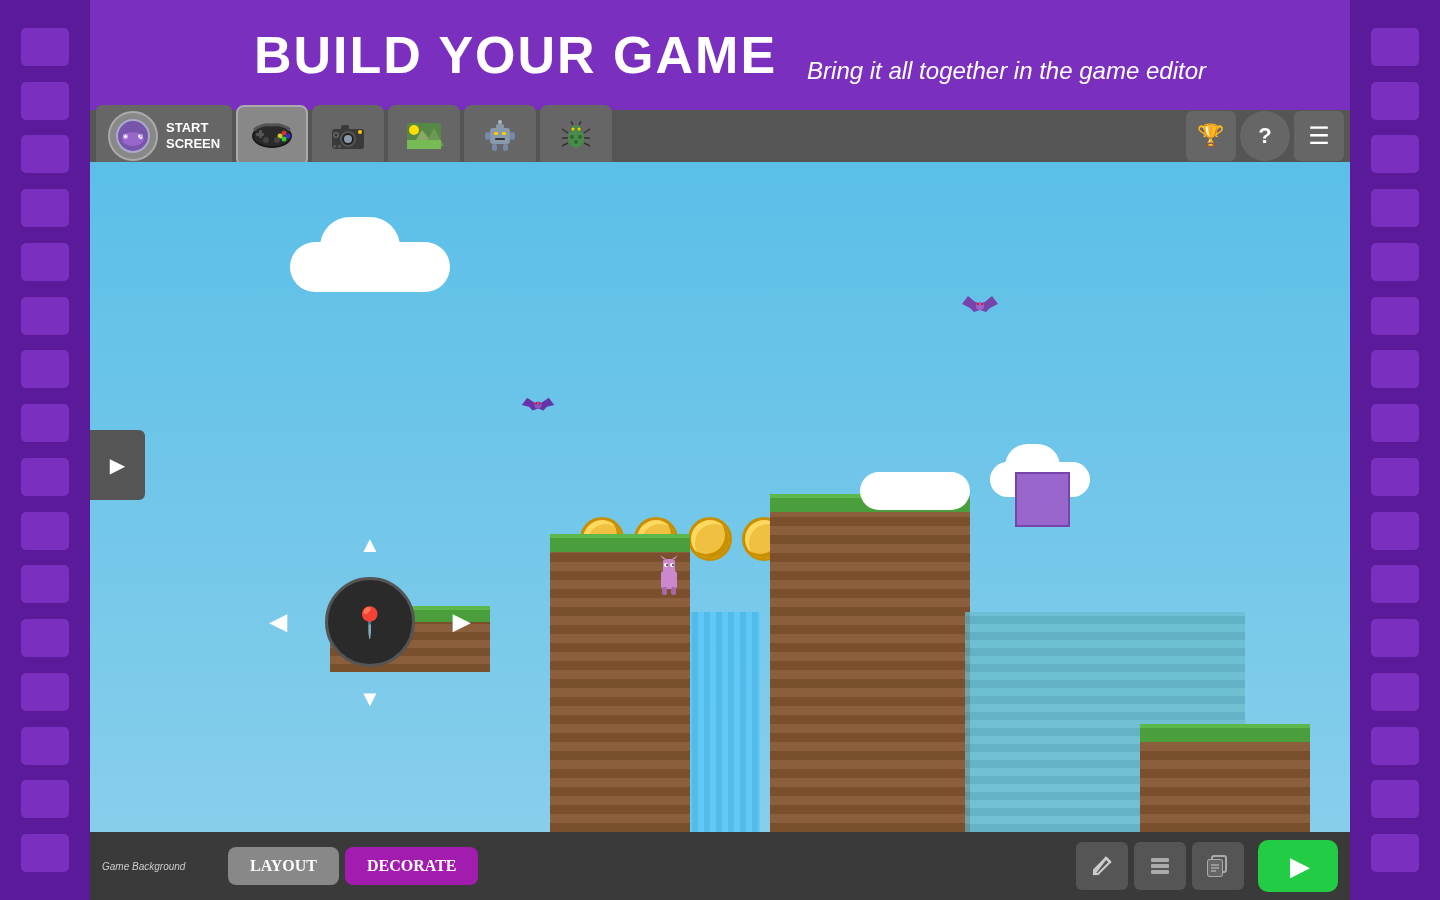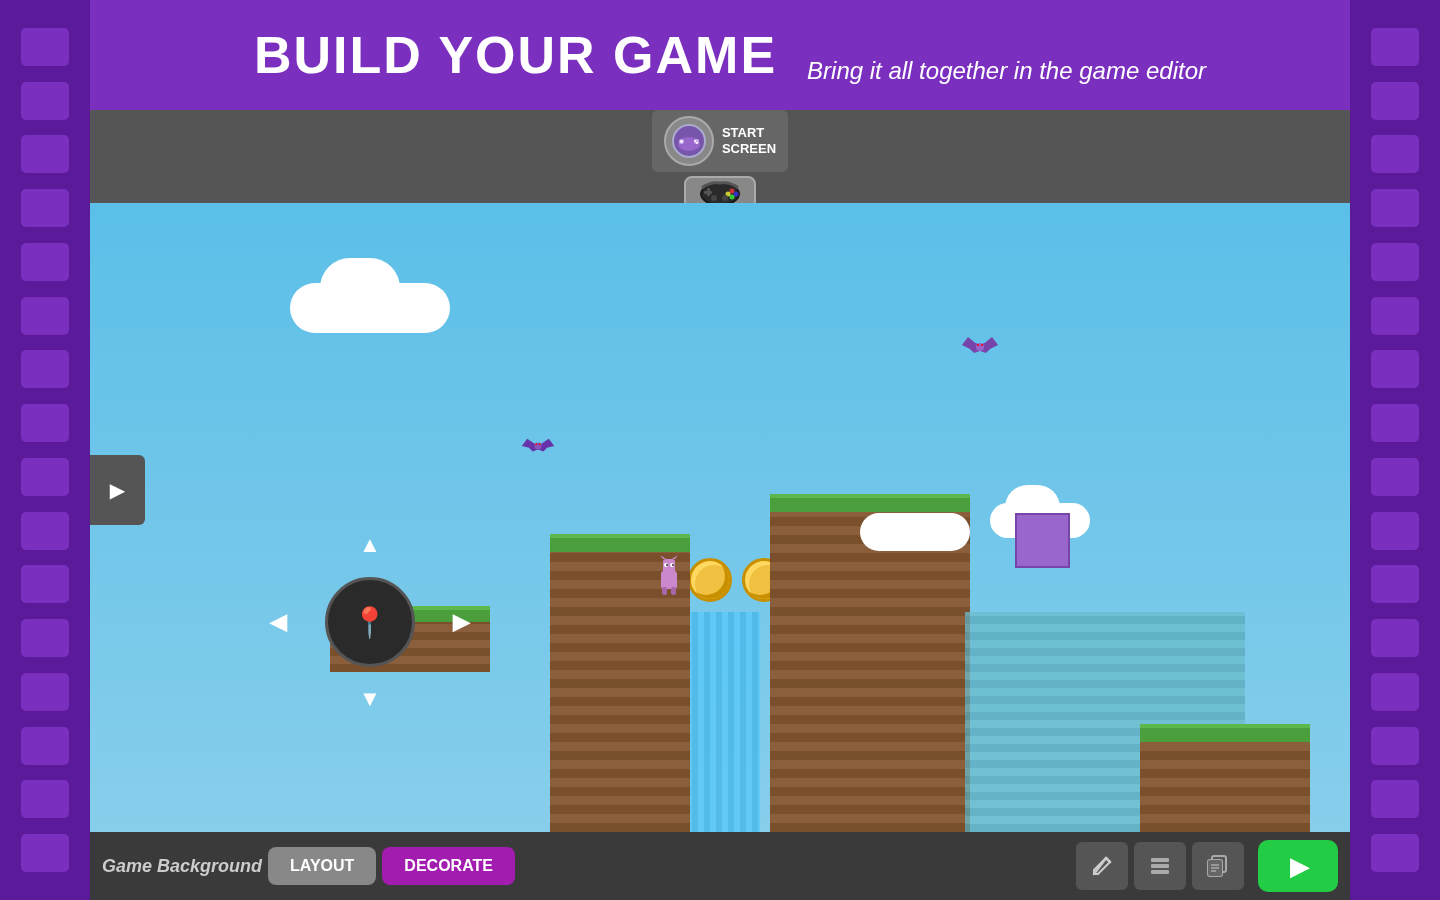--- a/index.html
+++ b/index.html
@@ -71,27 +71,26 @@
       left: 90px;
       right: 90px;
       bottom: 0;
       background: #3a3a3a;
       display: flex;
       flex-direction: column;
     }
 
     
     .toolbar {
-      height: 93px;
+      height: 52px;
       background: #555;
       display: flex;
       align-items: center;
       gap: 4px;
       padding: 0 6px;
-      flex-direction: column;
     }
     .toolbar-start {
       display: flex;
       align-items: center;
       gap: 8px;
       background: #666;
       border-radius: 6px;
       padding: 6px 12px;
       min-width: 130px;
     }
@@ -323,33 +322,33 @@
     .bottom-toolbar {
       height: 68px;
       background: #3a3a3a;
       display: flex;
       align-items: center;
       gap: 6px;
       padding: 0 12px;
     }
     .bottom-label {
       color: #ccc;
-      font-size: 18px;
+      font-size: 10px;
       min-width: 120px;
       font-style: italic;
-      font-weight: bold;
     }
     .bottom-btn {
       padding: 10px 22px;
       border-radius: 8px;
       font-size: 16px;
       font-weight: bold;
       cursor: pointer;
       border: none;
       text-transform: uppercase;
+      font-family: Liberation Serif, serif;
     }
     .btn-layout { background: #888; color: white; }
     .btn-configure { background: #888; color: white; }
     .btn-decorate { background: #a21caf; color: white; }
     .bottom-spacer { flex: 1; }
     .bottom-icon-btn {
       width: 52px;
       height: 48px;
       background: #555;
       border-radius: 6px;

